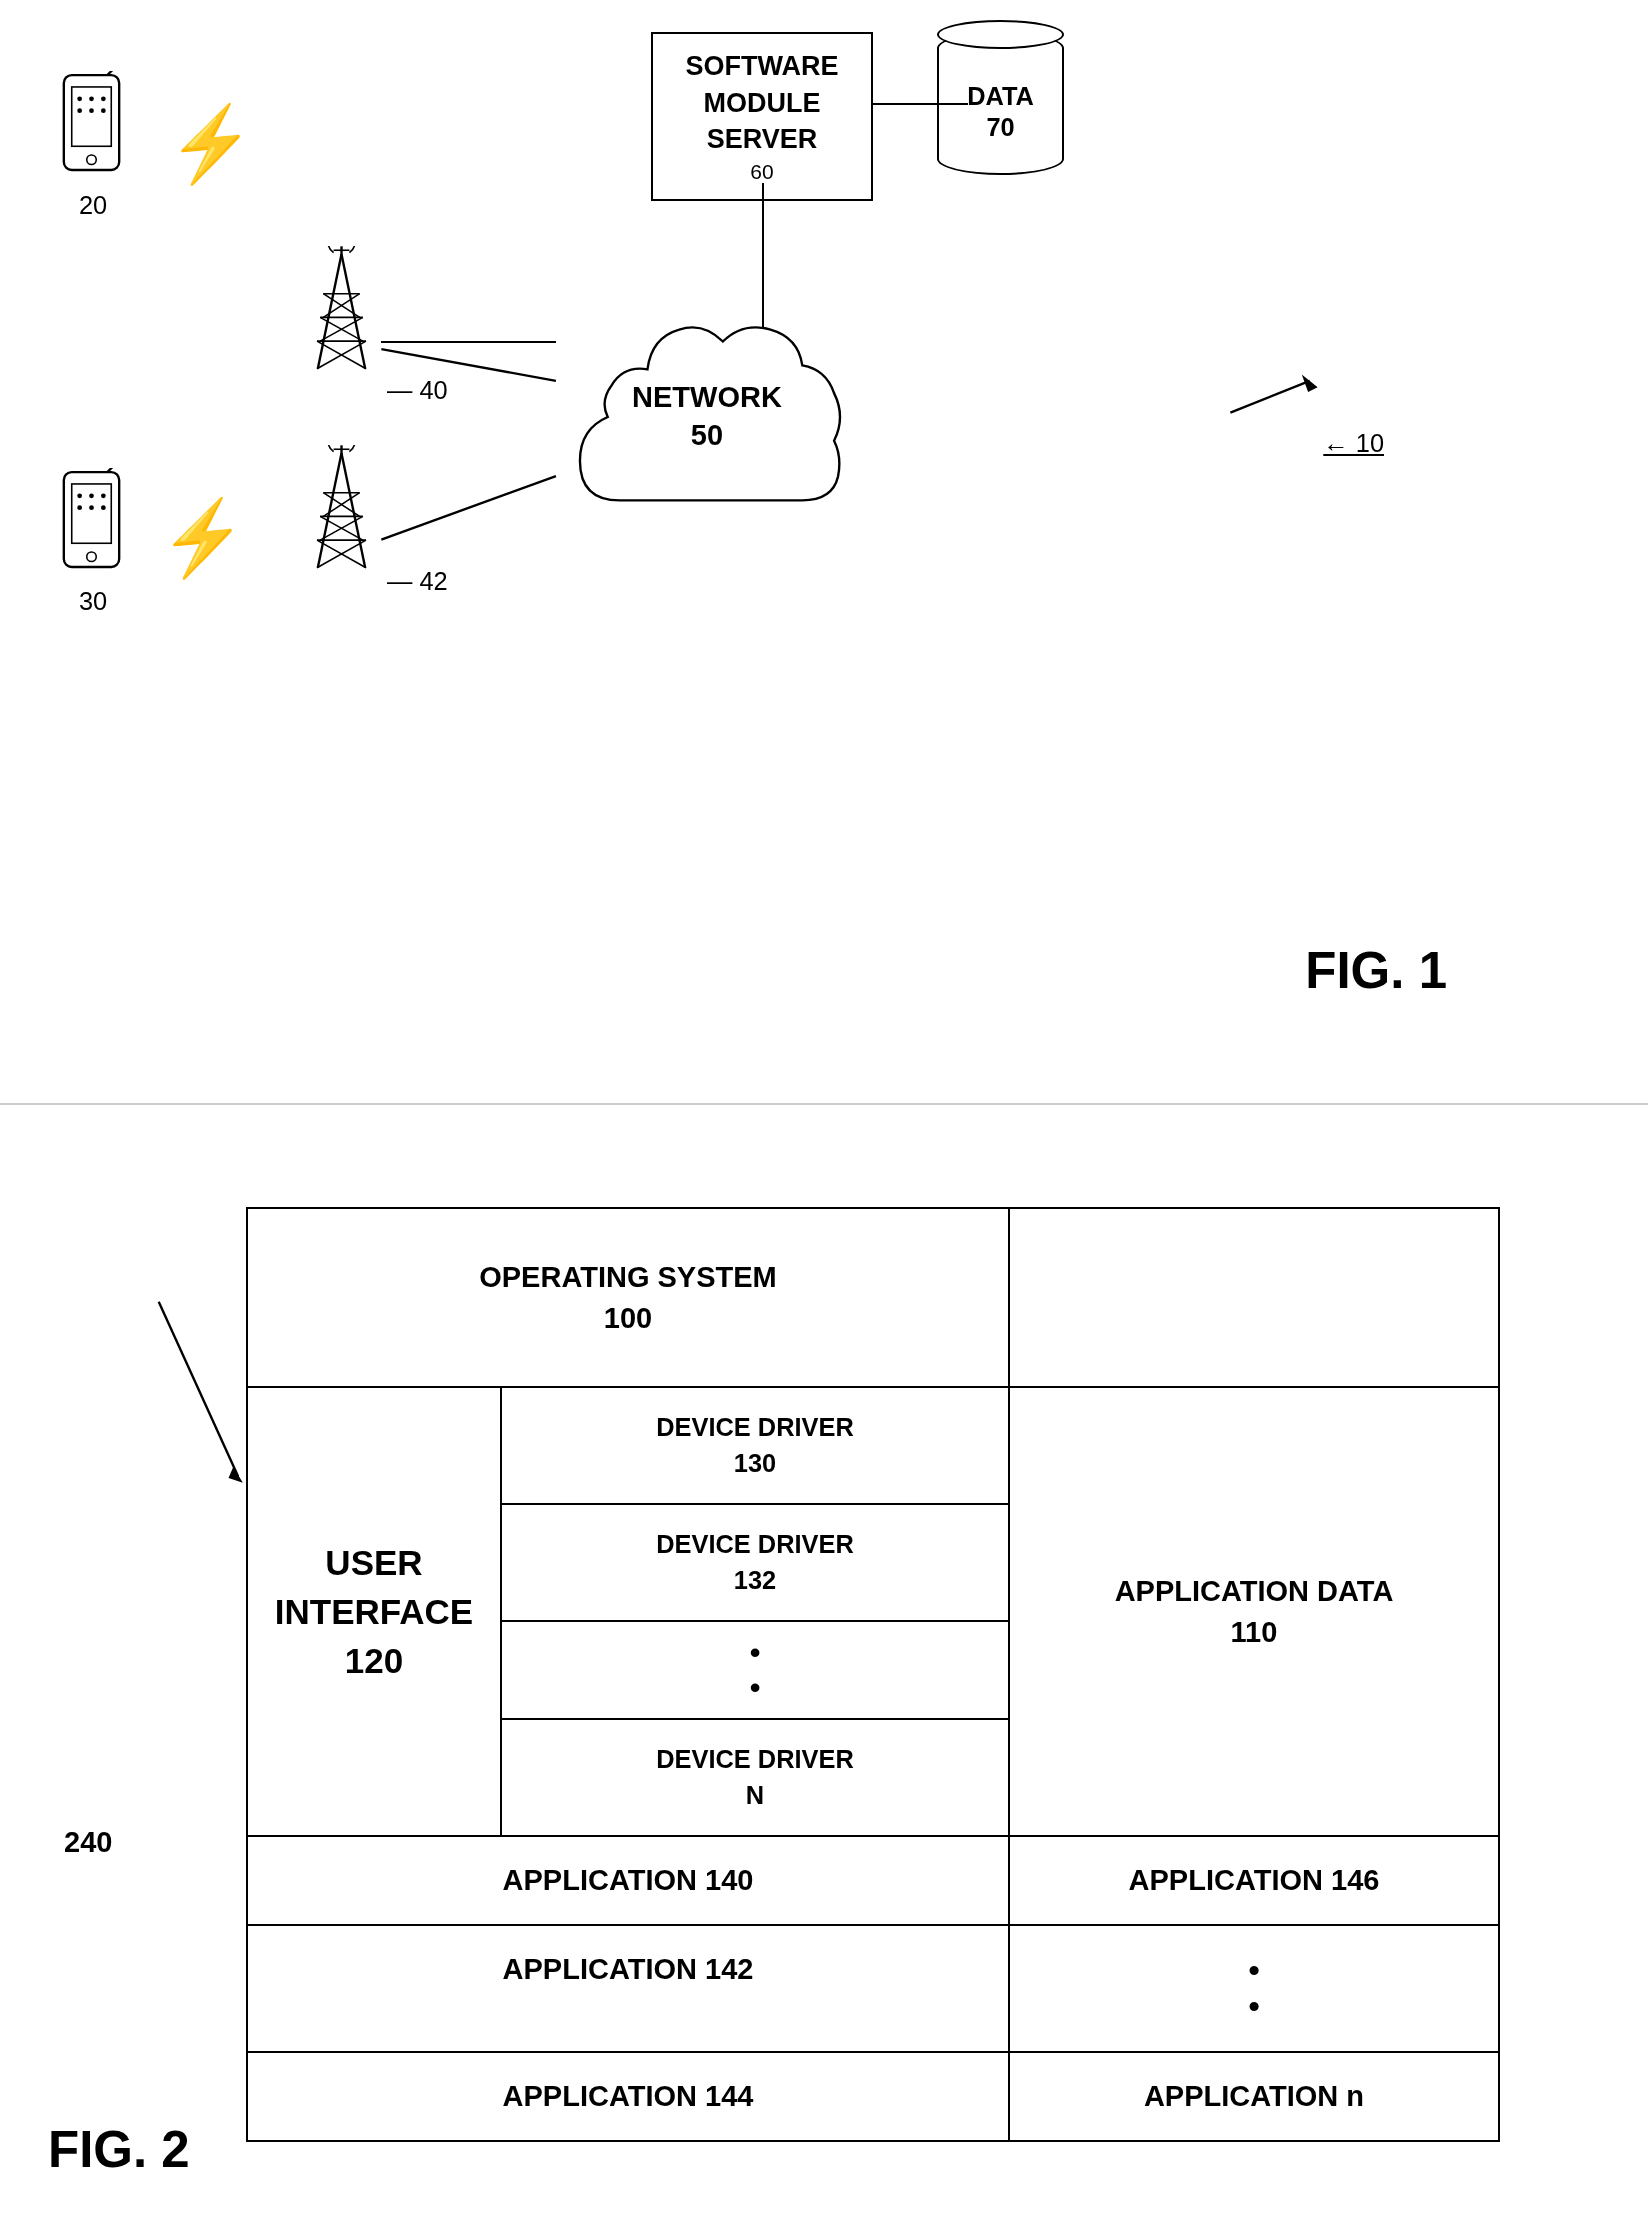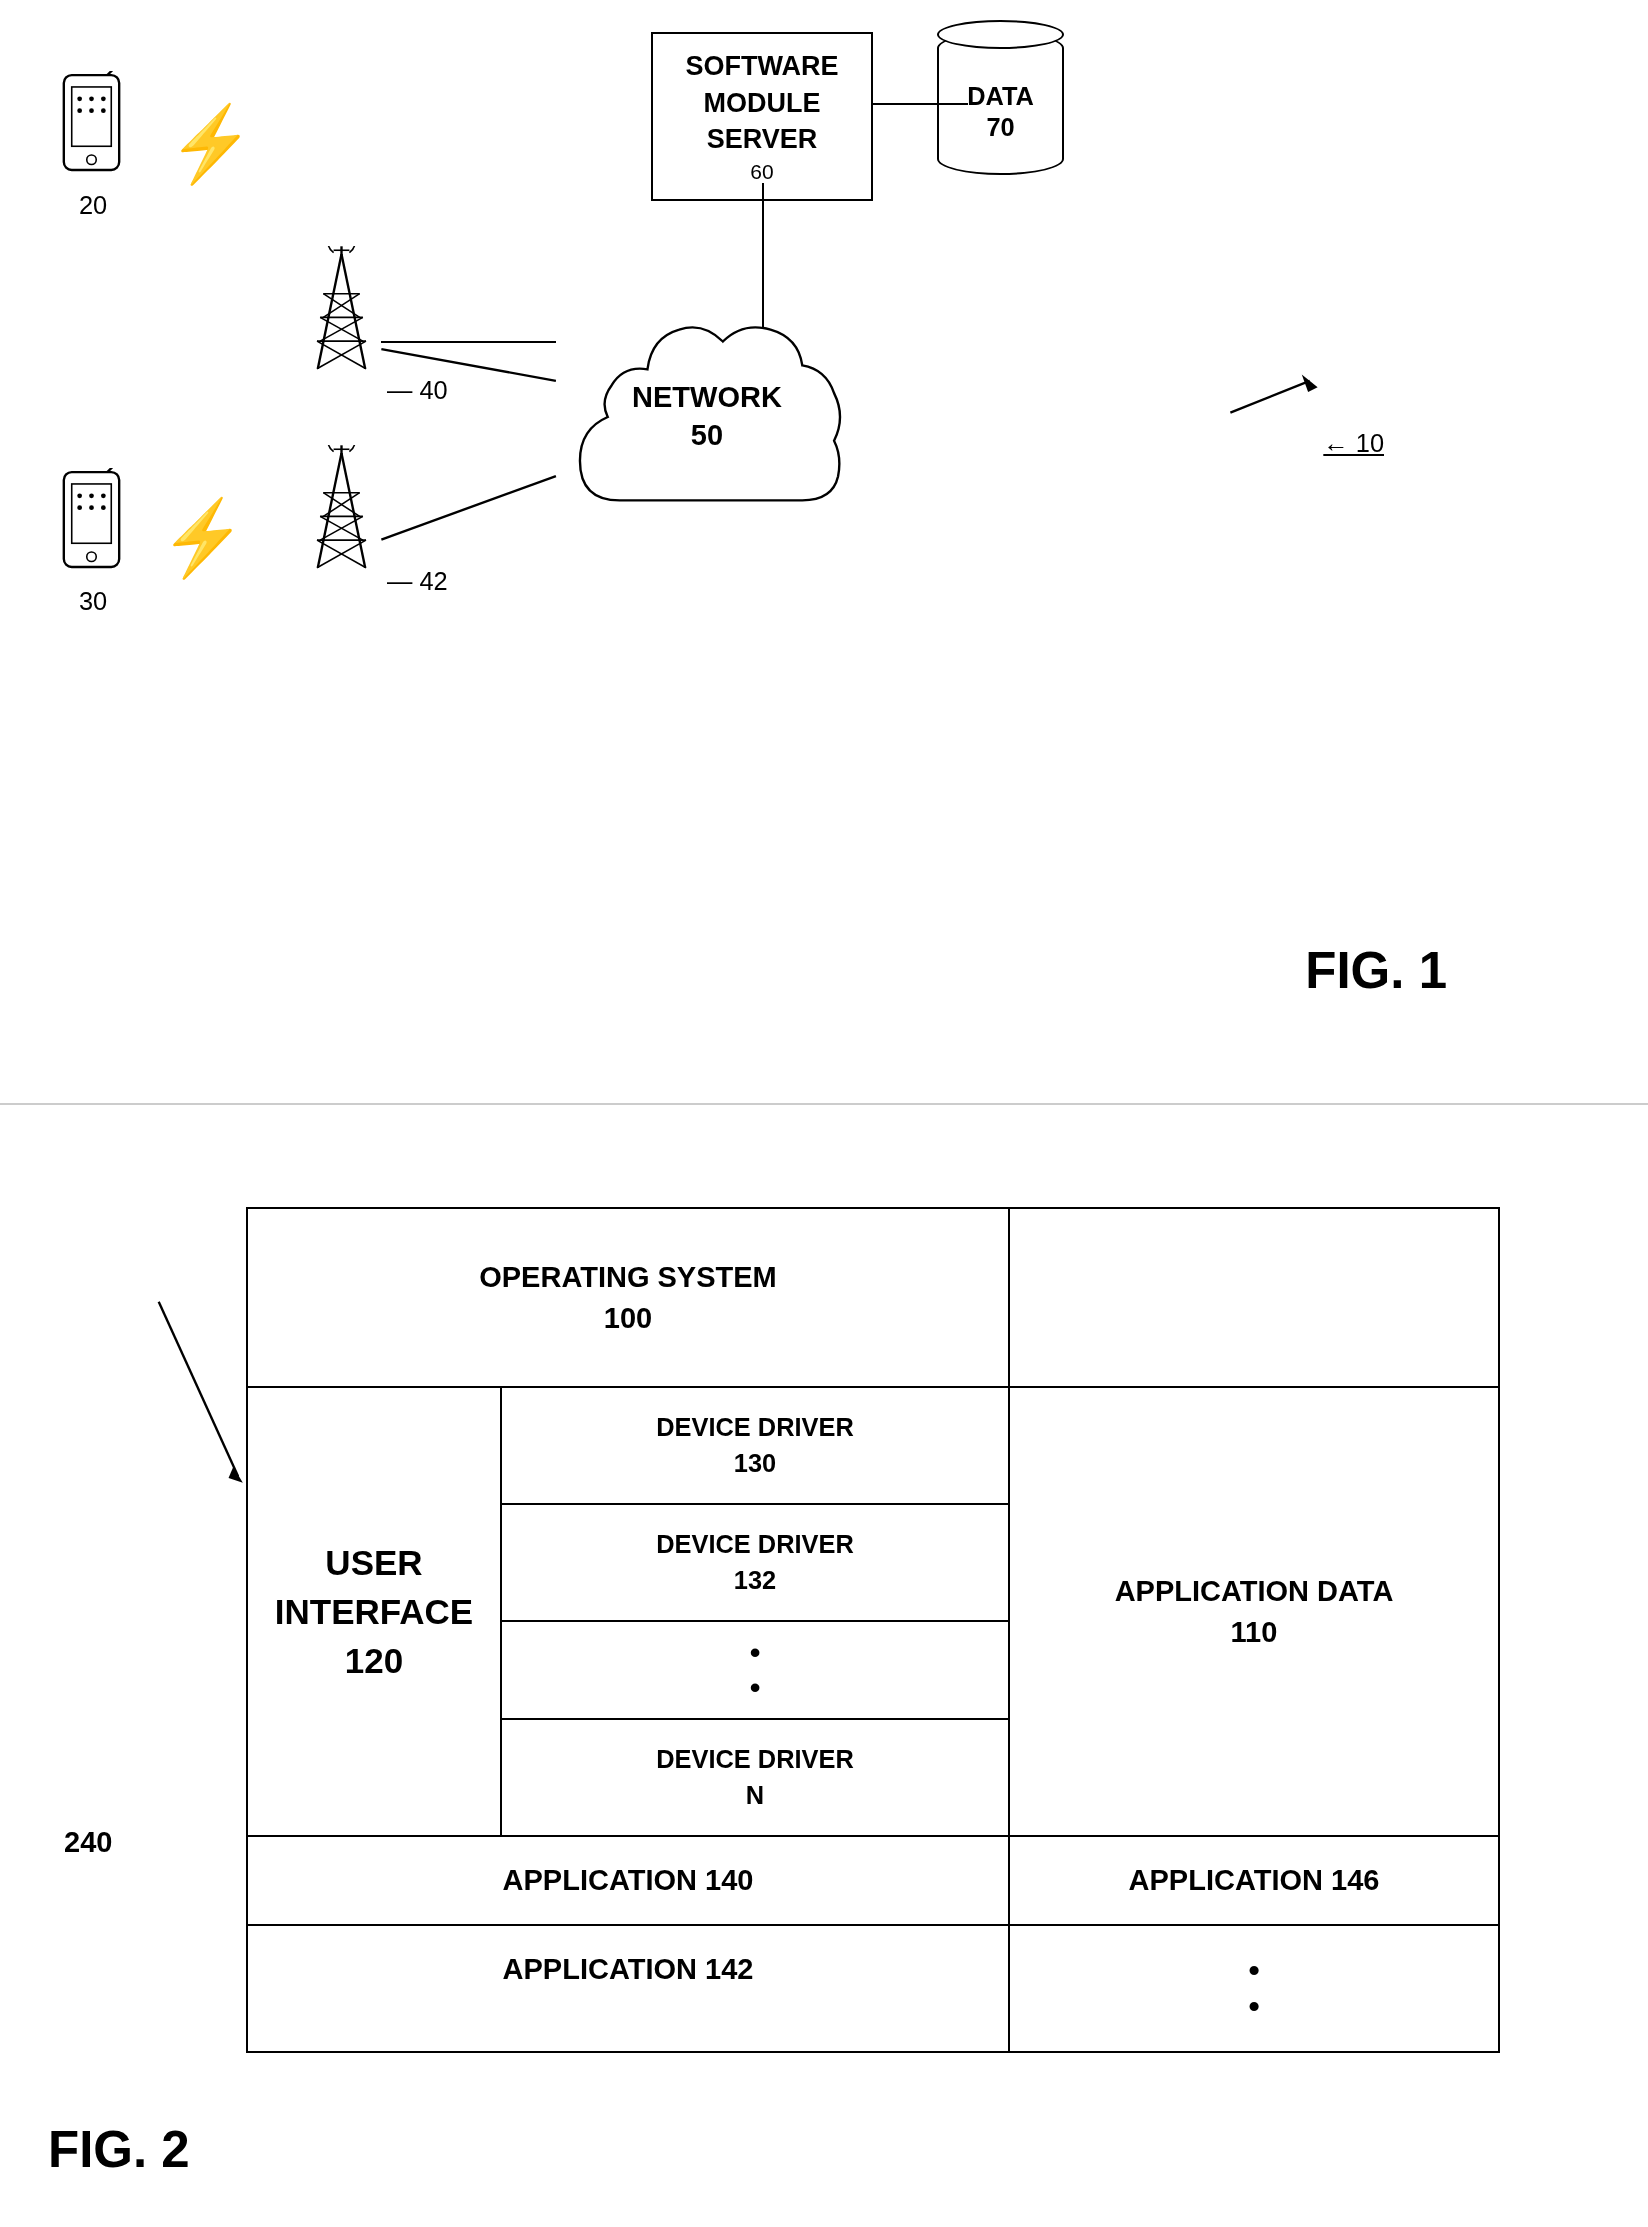--- a/index.html
+++ b/index.html
@@ -459,19 +459,23 @@
     <div class="row-app">
       <div class="cell-app-left">APPLICATION 142</div>
       <div class="cell-app-right">
         <div class="app-dots-right">
           <span>•</span>
             <span>•</span>
         </div>
       </div>
     </div>
 
+    <div class="row-app">
+      <div class="cell-app-left">APPLICATION 144</div>
+      <div class="cell-app-right">APPLICATION n</div>
+    </div>
 
   </div>
 
 </div>
 
 <div style="position:absolute; top:1103px; left:0; width:1649px; height:2.4px; background:#ccc;"></div>
 
 
 </body></html>

